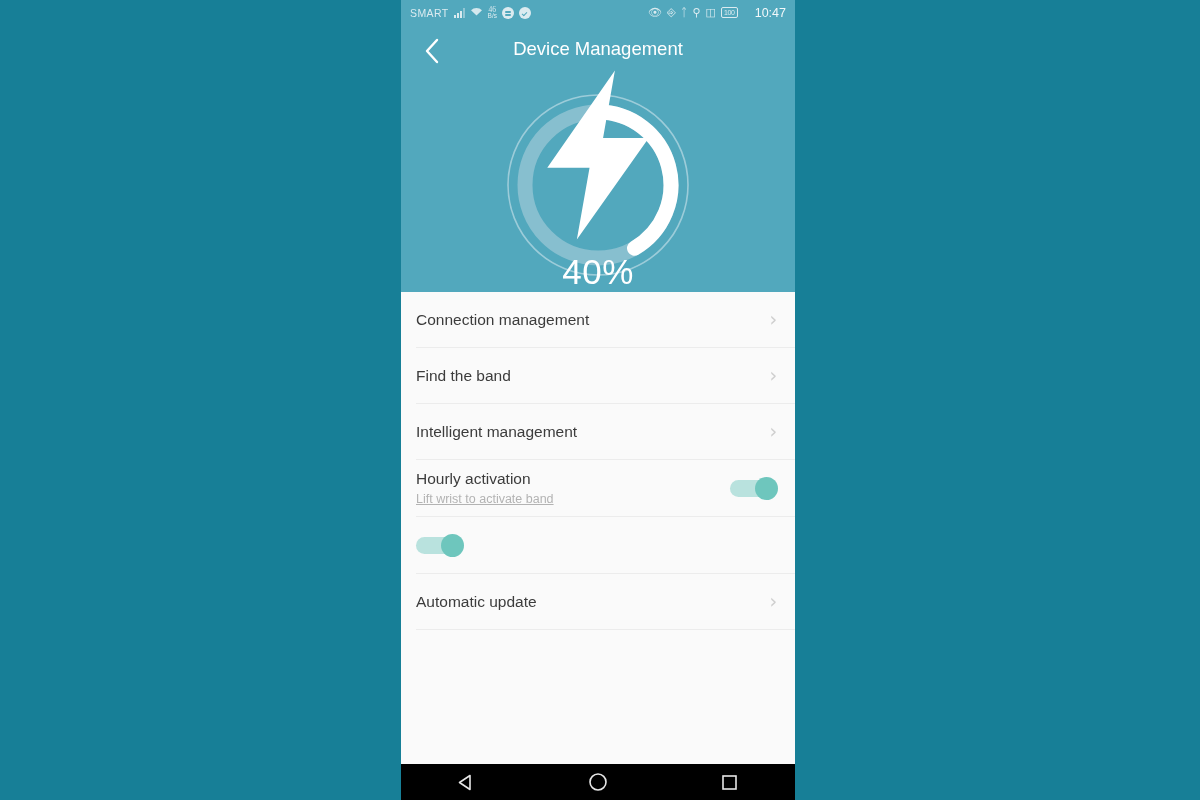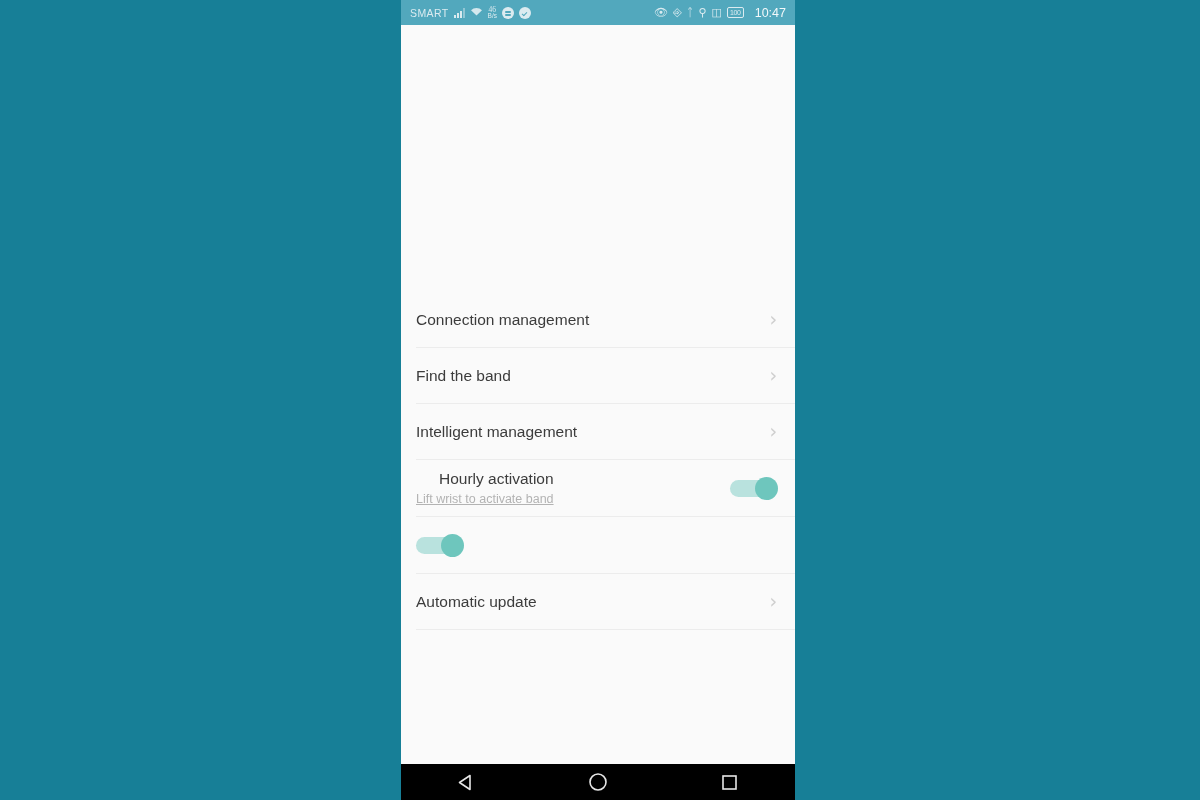--- a/index.html
+++ b/index.html
@@ -112,21 +112,21 @@
     padding: 0 2px;
     line-height: 10px;
     height: 11px;
     box-sizing: border-box;
     color: #dbebf0;
     letter-spacing: -.3px;
   }
   .clock {
     font-size: 12.5px;
     color: #f2f8fa;
-    margin-left: 6px;
+    margin-left: 12px;
   }
 
   
   #header {
     position: absolute;
     left: 0; top: 25px;
     width: 394px; height: 267px;
     background: #52a8bd;
   }
   #back-btn {
@@ -185,21 +185,20 @@
     letter-spacing: 1.2px;
   }
 
   
   #list {
     position: absolute;
     left: 0; top: 292px;
     width: 394px;
     height: 404px;
     background: #fafafa;
-    text-align: right;
   }
   .row {
     position: relative;
     padding: 0 17px 0 15px;
     height: 55px;
     display: flex;
     align-items: center;
     justify-content: space-between;
     cursor: pointer;
   }
@@ -304,20 +303,50 @@
       <span class="sb-glyph">👁</span>
       <span class="sb-glyph">⎆</span>
       <span class="sb-glyph">ᛏ</span>
       <span class="sb-glyph">⚲</span>
       <span class="sb-glyph">◫</span>
       <span class="batt">100</span>
       <span class="clock">10:47</span>
     </div>
   </div>
 
+  <div id="header">
+
+    <div id="back-btn">
+      <svg width="16" height="26" viewBox="0 0 16 26">
+        <polyline points="13,2 3,13 13,24" fill="none" stroke="#ffffff" stroke-width="2.4" stroke-linecap="round" stroke-linejoin="round"></polyline>
+      </svg>
+    </div>
+
+    <div id="page-title">Device Management</div>
+
+    <div id="ring-wrap">
+      <svg viewBox="0 0 186 186">
+
+        <circle cx="93" cy="93" r="90" fill="none" stroke="#a9d2de" stroke-width="1.6" opacity="0.85"></circle>
+
+        <circle cx="93" cy="93" r="73" fill="none" stroke="#87bfcf" stroke-width="15"></circle>
+
+        <path d="M 93 20 A 73 73 0 0 1 129.5 156.2" fill="none" stroke="#ffffff" stroke-width="15" stroke-linecap="round"></path>
+      </svg>
+      <div id="ring-center">
+        <span id="bolt-icon">
+          <svg width="16" height="22" viewBox="0 0 16 22">
+            <polygon points="10,1 2,12.5 7,12.5 5.5,21 14,9 8.6,9" fill="#ffffff"></polygon>
+          </svg>
+        </span>
+        <span id="soc-value">40%</span>
+        <span id="soc-label">SOC</span>
+      </div>
+    </div>
+  </div>
 
   <div id="list">
 
     <div class="row">
       <div class="row-texts">
         <span class="row-title">Connection management</span>
       </div>
       <span class="chevron">›</span>
     </div>
     <div class="divider"></div>

